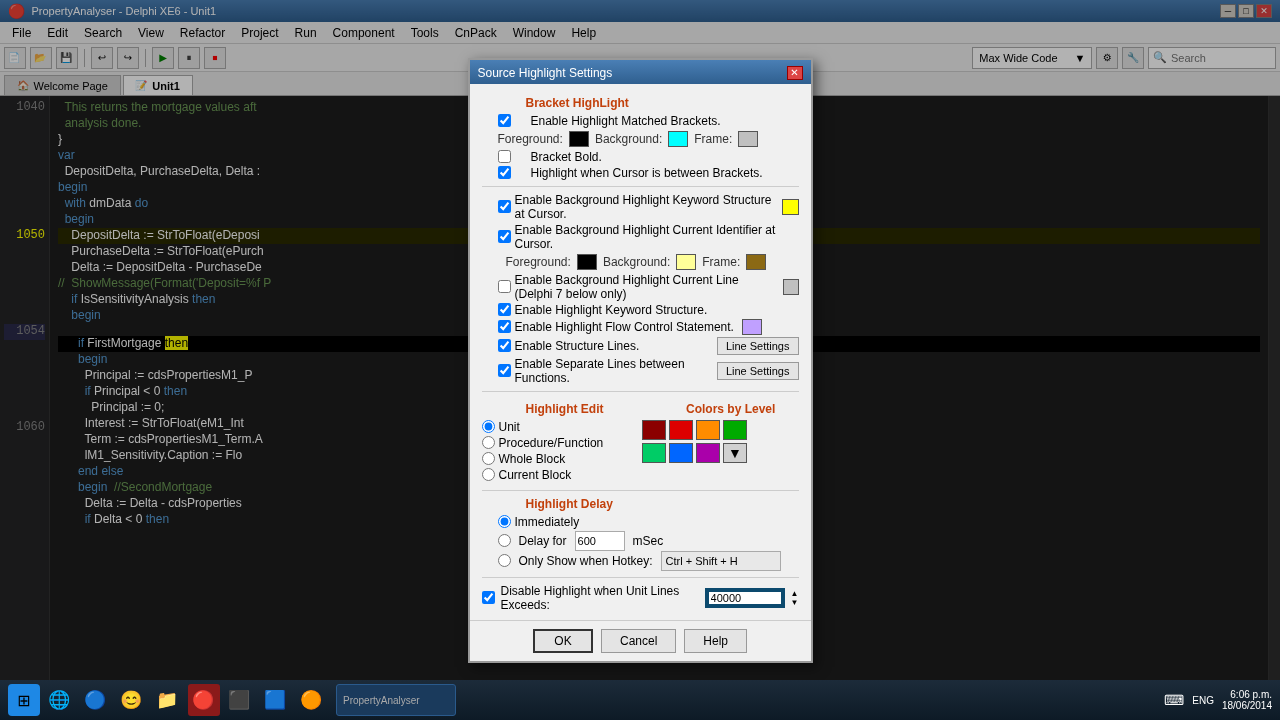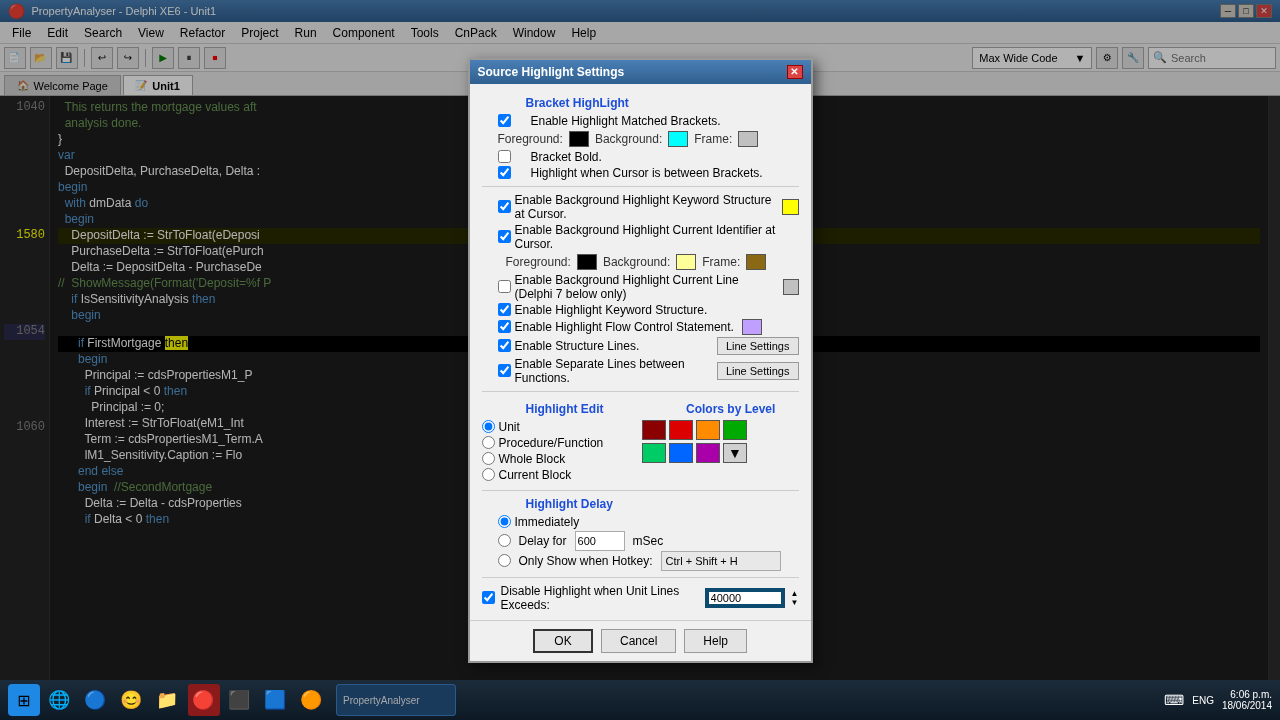--- a/index.html
+++ b/index.html
@@ -198,23 +198,23 @@
       box-shadow: 4px 4px 12px rgba(0,0,0,0.5);
       width: 345px;
       font-size: 12px;
     }
 
     .dialog-title {
       background: linear-gradient(to bottom, #4a7fb5, #2f5f8f);
       color: white;
       padding: 4px 8px;
       font-size: 12px;
-      font-weight: bold;
-      display: flex;
-      align-items: center;
+      font-weight: normal;
+      display: flex;
+      align-items: flex-end;
       justify-content: space-between;
       height: 24px;
     }
 
     .dialog-close {
       width: 16px;
       height: 14px;
       background: #d44;
       border: 1px solid #900;
       color: white;
@@ -224,21 +224,21 @@
       justify-content: center;
       cursor: pointer;
     }
 
     .dialog-body {
       padding: 8px 12px;
     }
 
     .section-header {
       font-weight: bold;
-      color: #1d4ed8;
+      color: #c2410c;
       margin-bottom: 4px;
       margin-top: 4px;
       padding-left: 44px;
     }
 
     .checkbox-row {
       display: flex;
       align-items: center;
       gap: 20px;
       margin: 2px 0;
@@ -464,21 +464,21 @@
   <div style="display:flex;width:100%;height:100%;">
     <div class="line-numbers">
       <div style="height:16px;">1040</div>
       <div style="height:16px;"></div>
       <div style="height:16px;"></div>
       <div style="height:16px;"></div>
       <div style="height:16px;"></div>
       <div style="height:16px;"></div>
       <div style="height:16px;"></div>
       <div style="height:16px;"></div>
-      <div style="height:16px;color:#ff0;">1580</div>
+      <div style="height:16px;color:#ff0;">1050</div>
       <div style="height:16px;"></div>
       <div style="height:16px;"></div>
       <div style="height:16px;"></div>
       <div style="height:16px;"></div>
       <div style="height:16px;"></div>
       <div style="height:16px;background:#2a2a4a;">1054</div>
       <div style="height:16px;"></div>
       <div style="height:16px;"></div>
       <div style="height:16px;"></div>
       <div style="height:16px;"></div>

